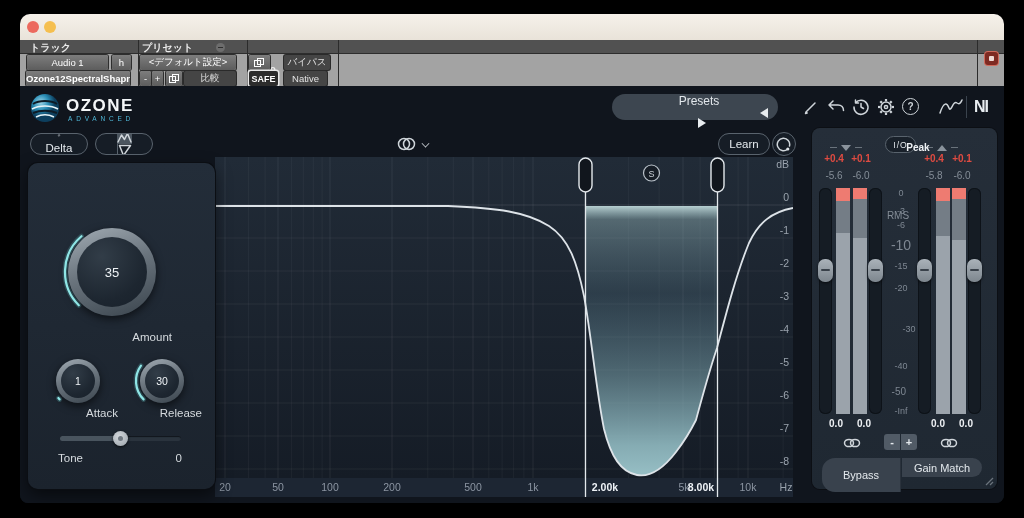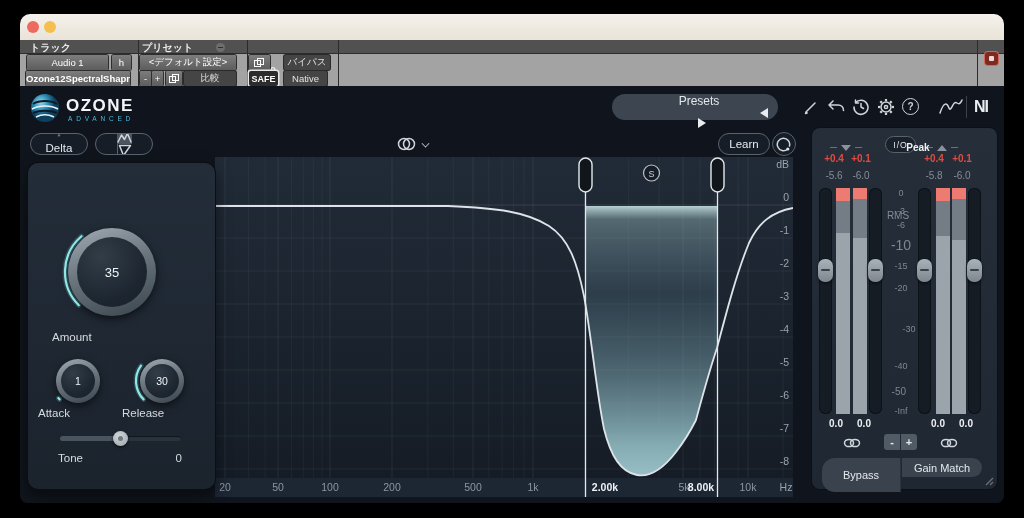--- a/index.html
+++ b/index.html
@@ -29,21 +29,21 @@
   .tri-r{width:0;height:0;border-top:5px solid transparent;border-bottom:5px solid transparent;border-left:8px solid #e8ecef;}
   
   .panel{left:28px;top:163px;width:187px;height:326px;border-radius:10px;background:linear-gradient(180deg,#232d39,#1b232d);
     box-shadow:0 0 0 1px #0b0e13,0 6px 16px rgba(0,0,0,.55);}
   .tabs{left:10px;top:18px;width:167px;height:25px;border:1px solid #535d68;border-radius:13px;background:#141b23;display:flex;overflow:hidden;}
   .tab{flex:1;display:flex;align-items:center;justify-content:center;font-size:11.5px;color:#dde2e7;}
   .tab.active{background:linear-gradient(180deg,#8fb0b2,#4c646c);border-radius:12px;color:#f4f7f9;}
   .knob{border-radius:50%;background:linear-gradient(160deg,#a2acb4 0%,#6b757e 45%,#39434c 100%);box-shadow:0 3px 8px rgba(0,0,0,.6);}
   .knob .cap{position:absolute;border-radius:50%;background:radial-gradient(circle at 35% 28%,#323d48,#1d2630 65%,#18202a);
     display:flex;align-items:center;justify-content:center;color:#eef2f5;}
-  .klabel{font-size:11.5px;color:#d6dbdf;text-align:left;}
+  .klabel{font-size:11.5px;color:#d6dbdf;text-align:right;}
   .arcsvg{position:absolute;left:50%;top:50%;transform:translate(-50%,-50%);pointer-events:none;}
   
   .plot{left:215px;top:157px;width:578px;height:321px;background:linear-gradient(180deg,#212b37,#151c26);}
   .footer-strip{left:215px;top:478px;width:578px;height:19px;background:#1d2633;}
   svg text{font-family:"Liberation Sans","DejaVu Sans",sans-serif;}
   
   .mpanel{left:812px;top:128px;width:185px;height:361px;border-radius:8px;background:linear-gradient(180deg,#252e39,#1f2832);box-shadow:0 0 0 1px #0c0f14;}
   .mval{position:absolute;width:34px;text-align:center;font-size:10px;}
   .red{color:#e04b41;font-weight:bold;}
   .gray{color:#848d97;}

